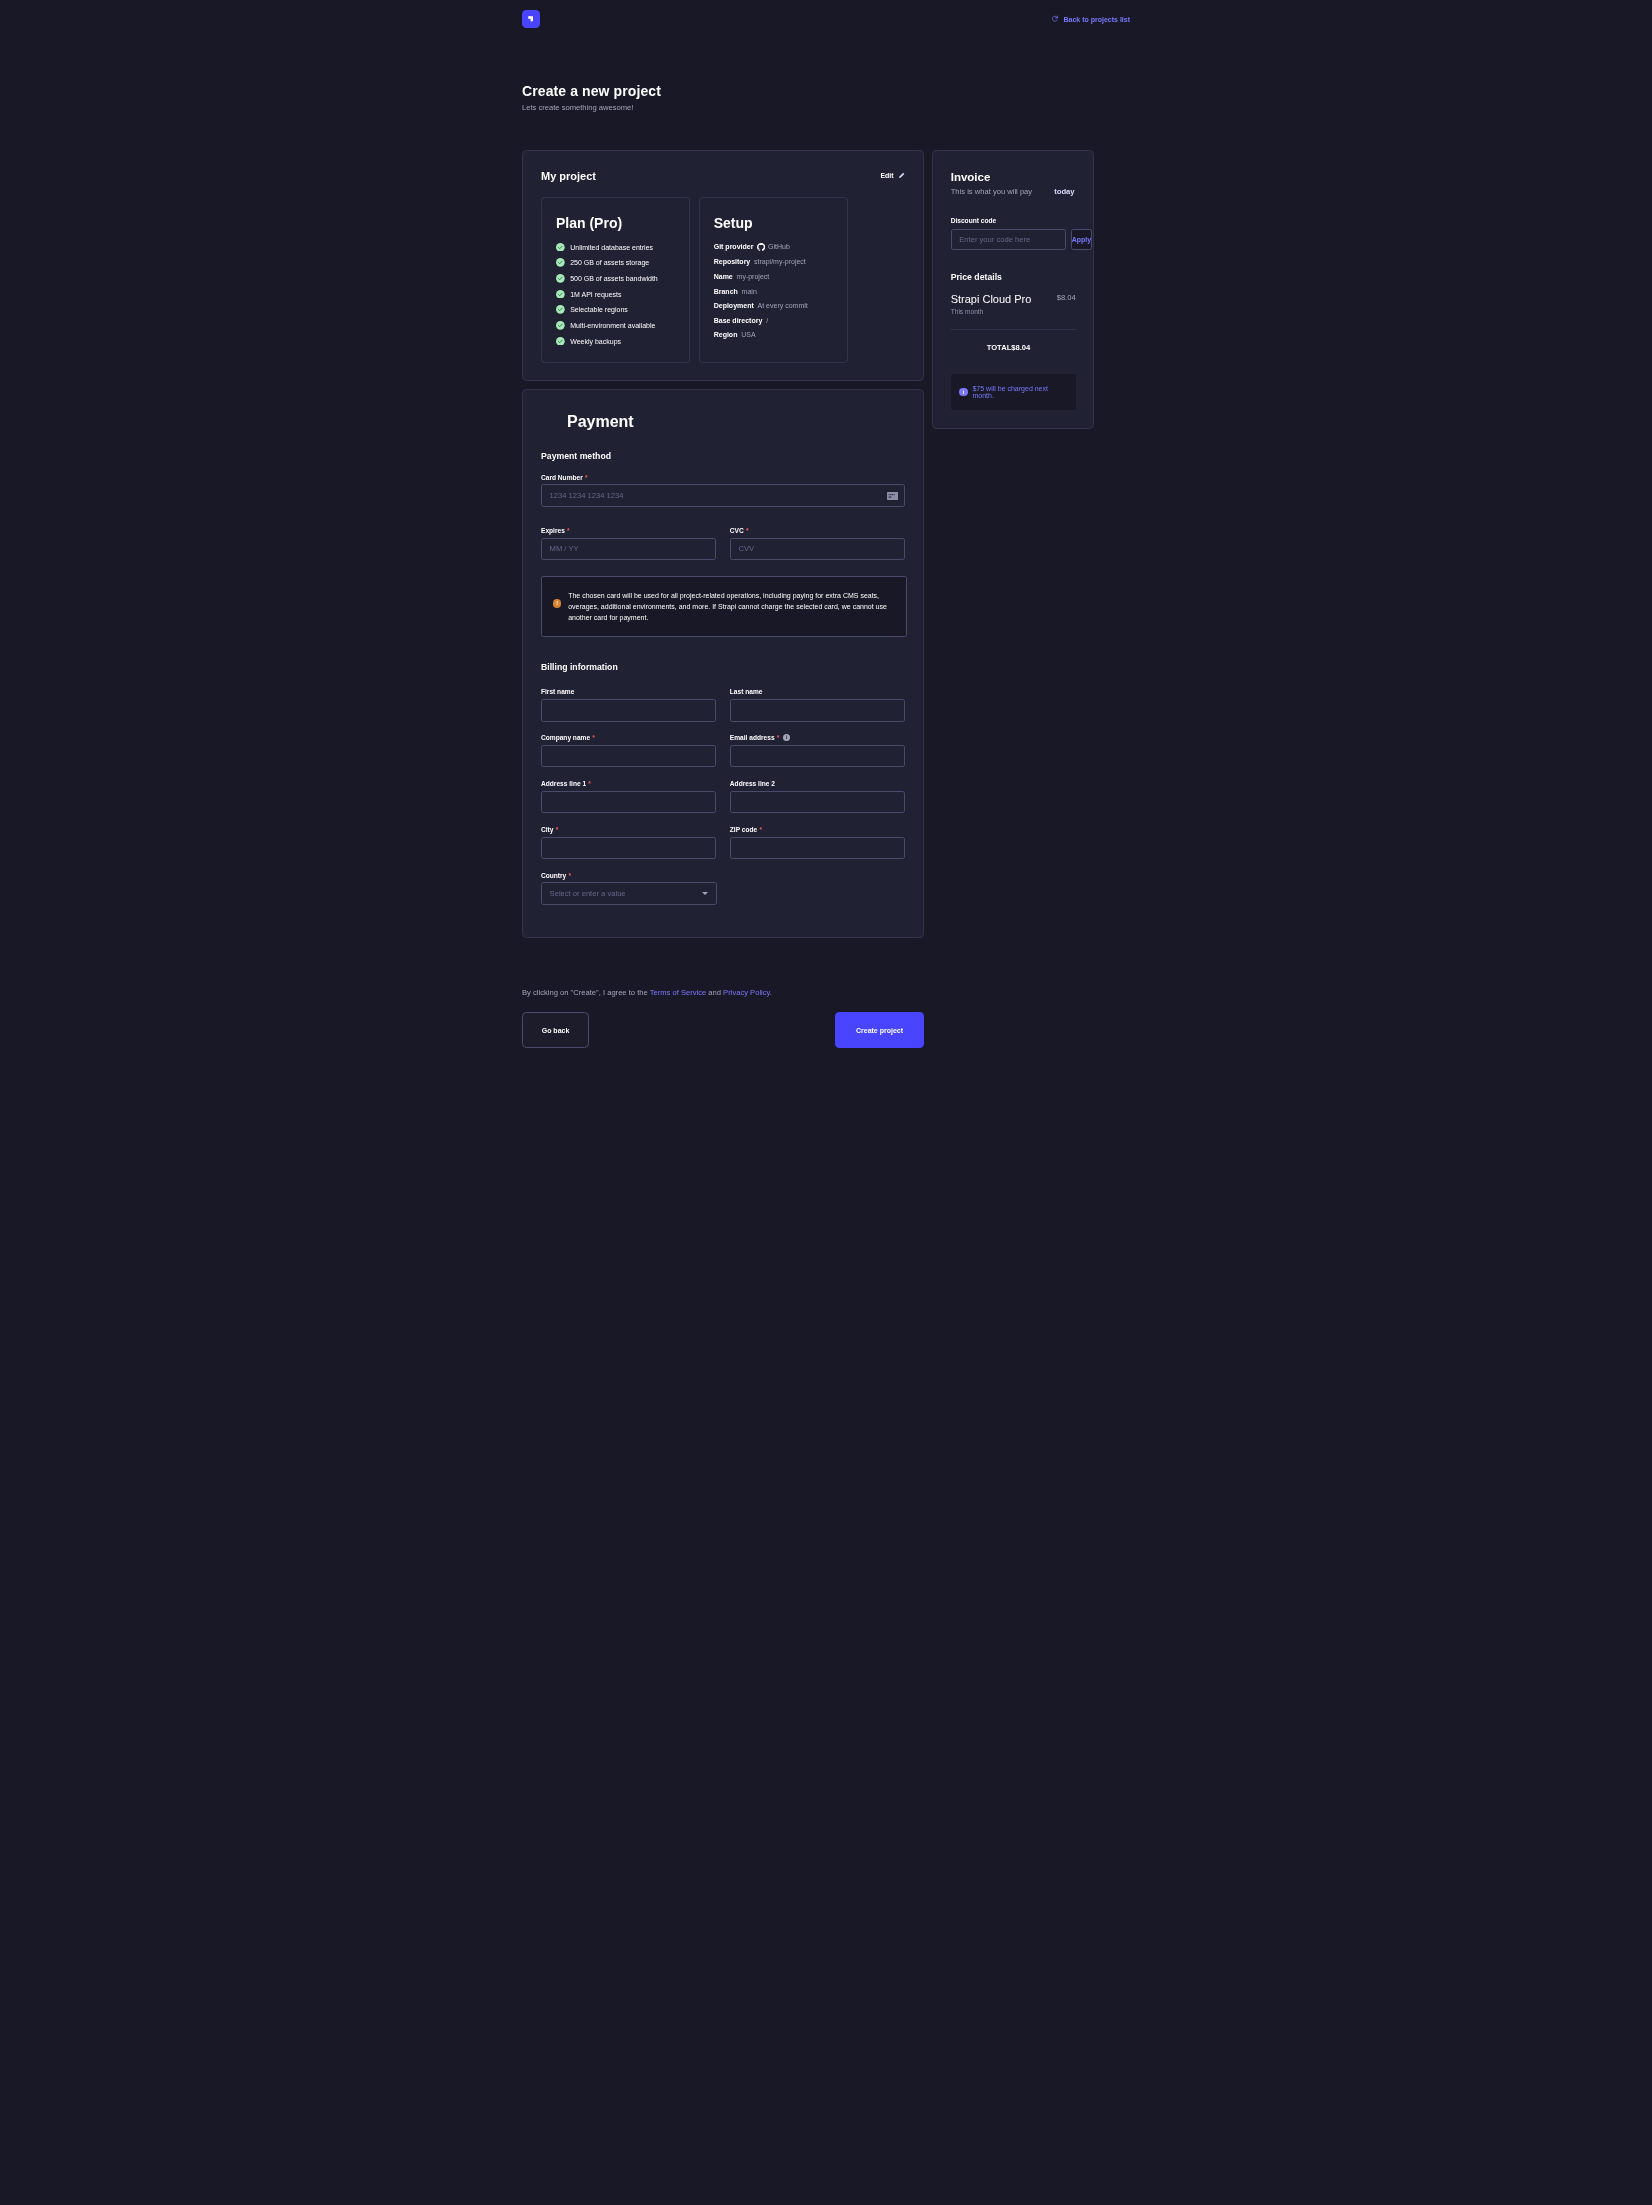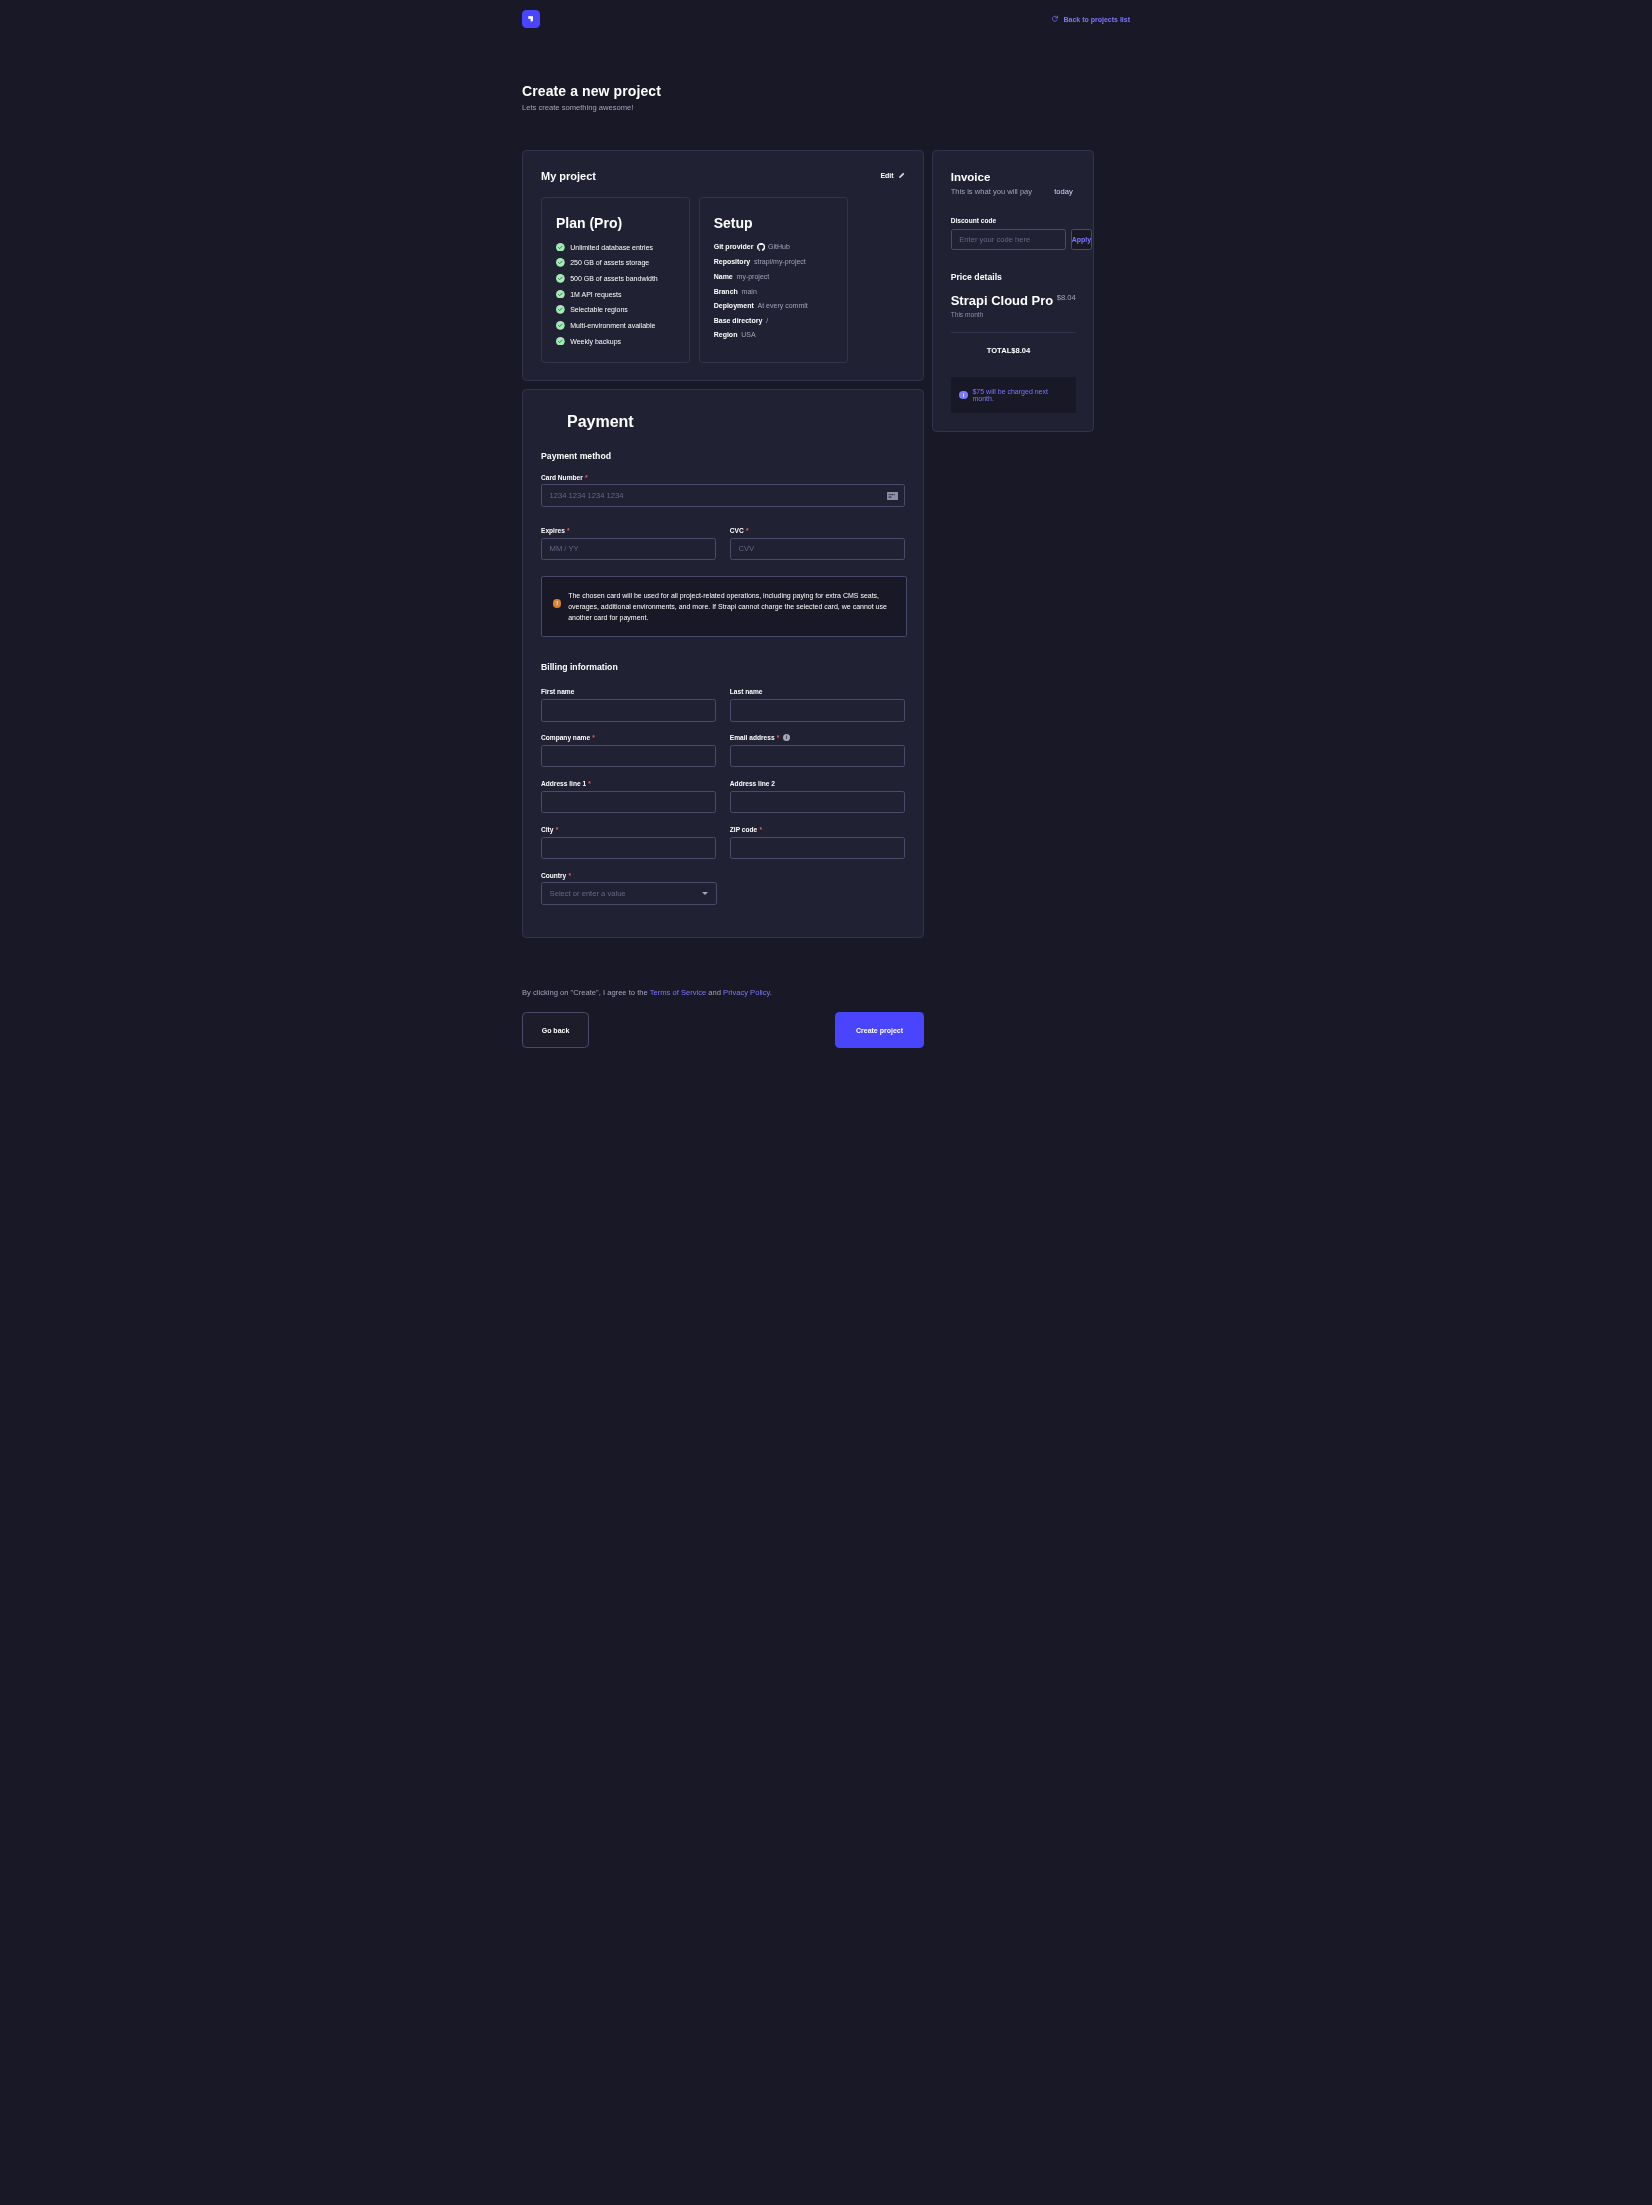--- a/index.html
+++ b/index.html
@@ -51,37 +51,37 @@
   .feature svg { flex:none; }
   .setup-row { display:flex; align-items:center; gap:3.8px; margin-top:7.6px; font-size:7px; }
   .setup-row .k { font-weight:700; color:#ffffff; }
   .setup-row .v { color:#a5a5ba; }
   .gh { display:flex; align-items:center; gap:2.7px; color:#a5a5ba; }
 
   
   .invoice { padding:19.7px 17.5px 17.5px; }
   .invoice h2 { font-size:11.5px; font-weight:700; }
   .invoice-sub { margin-top:4.4px; font-size:7.6px; color:#a5a5ba; }
-  .invoice-sub b { color:#d9d8ff; font-weight:400;padding-left:20px; }
+  .invoice-sub b { color:#d9d8ff; font-weight:700;padding-left:20px; }
   .discount-label { margin-top:21px; font-size:6.6px; font-weight:700; }
   .discount-row { margin-top:4.4px; display:flex; gap:4.9px; }
   .discount-input {
     flex:1; height:21px; background:#212134; border:0.5px solid #4a4a6a; border-radius:2.2px;
     color:#ffffff; font-size:7.6px; padding:0 7.6px; outline:none;
     font-family:"Liberation Sans", sans-serif;
   }
   .discount-input::placeholder { color:#666687; }
   .apply-btn {
     width:40px; height:21px; background:#181826; border:0.5px solid #4a4a6a; border-radius:2.2px;
     color:#7b79ff; font-size:7px; font-weight:700; cursor:pointer;
     font-family:"Liberation Sans", sans-serif;
   }
   .price-heading { margin-top:22px; font-size:8.7px; font-weight:700; }
   .price-row { margin-top:11px; display:flex; justify-content:space-between; align-items:flex-start; }
-  .price-row .name { font-size:13px; font-weight:700; }
+  .price-row .name { font-size:11px; font-weight:400; }
   .price-row .amount { font-size:7.6px; color:#a5a5ba; }
   .price-period { margin-top:2.7px; font-size:6.6px; color:#8e8ea9; }
   .divider { height:0.5px; background:#32324d; margin:14px 0 0; }
   .total-row { margin-top:14px; display:flex; justify-content:flex-start;margin-left:36px; }
   .total-row .t { font-size:7.6px; font-weight:700; }
   .total-row .a { font-size:7.6px; font-weight:700; }
   .invoice-note {
     margin-top:22px; background:#181826; border-radius:2.2px; padding:11px 8.7px;
     display:flex; align-items:center; justify-content:center; gap:4.9px;
   }

